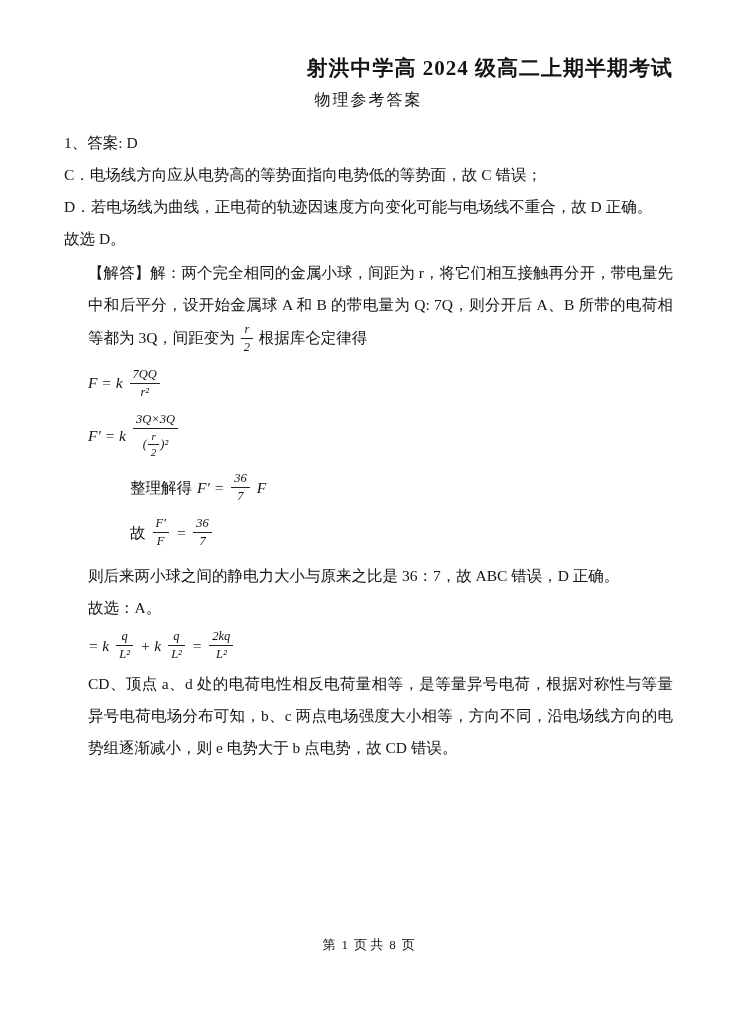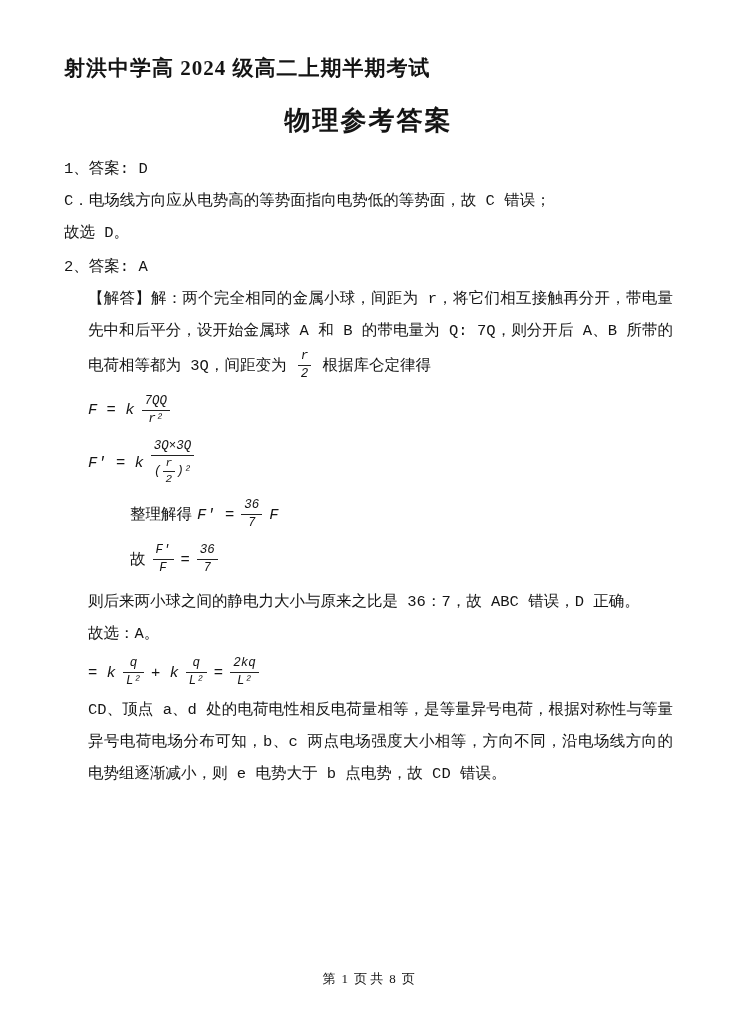--- a/index.html
+++ b/index.html
@@ -10,31 +10,31 @@
     background: #ffffff;
     color: #141414;
     font-family: "Liberation Serif", "DejaVu Serif", serif;
     font-size: 15.5px;
     position: relative;
     overflow: hidden;
   }
   .page { padding: 54px 64px 0 64px; }
 
   h1.title {
-    font-size: 21px; font-weight: 700; text-align: left;
-    margin: 0 0 21px 0; letter-spacing: 1px;
+    font-size: 21px; font-weight: 700; text-align: right;
+    margin: 0 0 8px 0; letter-spacing: 1px;
   }
   h2.subtitle {
-    font-size: 26px; font-weight: 700; text-align: center;
+    font-size: 16px; font-weight: 400; text-align: center;
     margin: 0 0 16px 0; letter-spacing: 2px;
   }
 
   p { margin: 0; line-height: 2.06; text-align: justify; }
   p.single { text-align: left; }
-  .question { margin-top: 2px; font-family: Liberation Mono, monospace; }
+  .question { margin-top: 2px; }
   .indent { margin-left: 24px; }
 
   .formula {
     display: flex; align-items: center; gap: 5px;
     margin: 9px 0; line-height: 1.3;
   }
   .formula.tight { margin: 4px 0; }
   .math { font-style: italic; }
   .prefix { font-style: normal; margin-left: 42px; }
 
@@ -43,43 +43,43 @@
     text-align: center; vertical-align: middle;
     font-size: 12.5px; line-height: 1.4; margin: 0 2px;
   }
   .frac > .num { border-bottom: 1px solid #222; padding: 0 3px; }
   .frac > .den { padding: 0 3px; display: flex; flex-direction: row; justify-content: center; align-items: center; }
   .frac .frac { font-size: 11px; margin: 0 1px; }
 
   .sub { font-size: 10px; vertical-align: sub; }
 
   .pagefooter {
-    position: absolute; left: 0; right: 0; bottom: 32px;
+    position: absolute; left: 0; right: 0; bottom: 66px;
     text-align: center; font-size: 13px; color: #141414;
   }
   .pagefooter span { margin: 0 3px; }
 </style>
 </head>
 <body>
 
 <div class="page">
 
   <header>
     <h1 class="title">射洪中学高 2024 级高二上期半期考试</h1>
     <h2 class="subtitle">物理参考答案</h2>
   </header>
 
   <section class="question">
     <p class="single">1、答案: D</p>
     <p>C．电场线方向应从电势高的等势面指向电势低的等势面，故 C 错误；</p>
+    <p>D．若电场线为曲线，正电荷的轨迹因速度方向变化可能与电场线不重合，故 D 正确。</p>
     <p class="single">故选 D。</p>
   </section>
 
   <section class="question">
-    <p class="single">2、答案: A</p>
     <div class="indent">
       <p>
         <span>【解答】解：两个完全相同的金属小球，间距为 r，将它们相互接触再分开，带电量先中和后平分，设开始金属球 A 和 B 的带电量为 Q: 7Q，则分开后 A、B 所带的电荷相等都为 3Q，间距变为</span>
         <span class="frac math">
             <span class="num">r</span>
             <span class="den">2</span>
           </span>
         <span>根据库仑定律得</span>
       </p>
 

